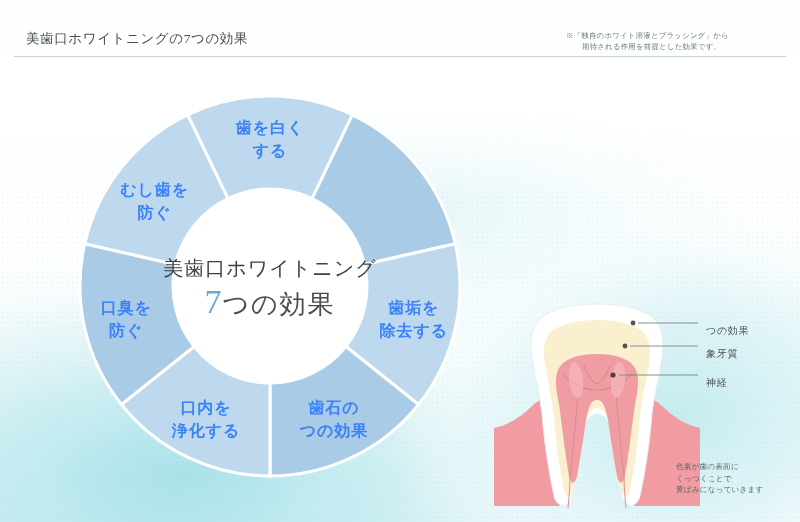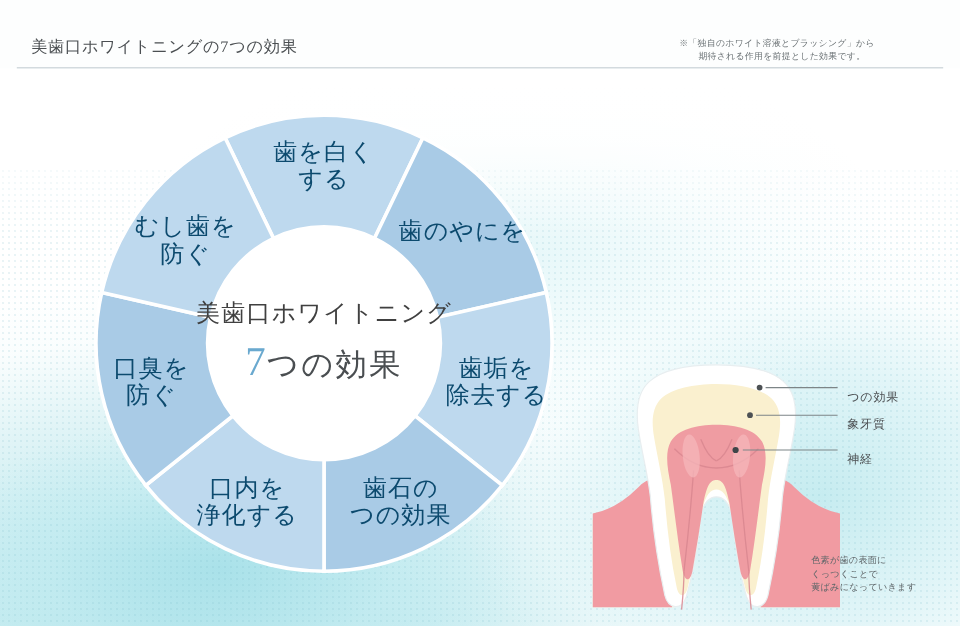--- a/index.html
+++ b/index.html
@@ -51,33 +51,34 @@
   }
   .note{
     position:absolute;left:566px;top:30px;width:226px;
     font-size:7.4px;line-height:11px;color:#6b7275;letter-spacing:.25px;
   }
   .note .n-line2{display:block;padding-left:16px;}
 
   
   #donut{position:absolute;left:72px;top:88px;width:396px;height:396px;}
   .seg-label{
-    position:absolute;text-align:center;color:#0c4a6e;
-    font-size:20px;line-height:23px;letter-spacing:.9px;white-space:nowrap;
+    position:absolute;text-align:center;color:#3b82f6;
+    font-size:16px;line-height:23px;letter-spacing:.9px;white-space:nowrap;
     transform:translate(-50%,-50%);
+    font-weight:bold;
   }
   .center-text{
     position:absolute;left:270px;top:288px;transform:translate(-50%,-50%);
     text-align:center;white-space:nowrap;
   }
   .center-text .ct-main{
     display:block;font-size:20px;letter-spacing:1px;color:#404040;line-height:28px;
   }
   .center-text .ct-sub{
-    display:block;font-size:26px;letter-spacing:2px;color:#4a4e51;line-height:49px;margin-top:2px;
+    display:block;font-size:26px;letter-spacing:2px;color:#4a4e51;line-height:36px;margin-top:2px;
   }
   .center-text .ct-sub .big7{font-size:34px;color:#6aa9cf;letter-spacing:1px;}
 
   
   #tooth{position:absolute;left:492px;top:300px;width:210px;height:215px;}
   .lead-label{
     position:absolute;font-size:10px;color:#4d5154;letter-spacing:.7px;white-space:nowrap;
   }
   .caption{
     position:absolute;left:676px;top:461px;width:124px;
@@ -124,21 +125,20 @@
     <span class="ct-main">美歯口ホワイトニング</span>
     <span class="ct-sub"><span class="big7">7</span><span>つの効果</span></span>
   </div>
 
   <div id="seg-labels">
       <div class="seg-label" style="left: 270px; top: 138.5px;">
         <div>歯を白く</div>
         <div>する</div>
       </div>
       <div class="seg-label" style="left: 385.32px; top: 194.035px;">
-        <div>歯のやにを</div>
       </div>
       <div class="seg-label" style="left: 413.802px; top: 318.822px;">
         <div>歯垢を</div>
         <div>除去する</div>
       </div>
       <div class="seg-label" style="left: 333.998px; top: 418.893px;">
         <div>歯石の</div>
         <div>つの効果</div>
       </div>
       <div class="seg-label" style="left: 206.002px; top: 418.893px;">

